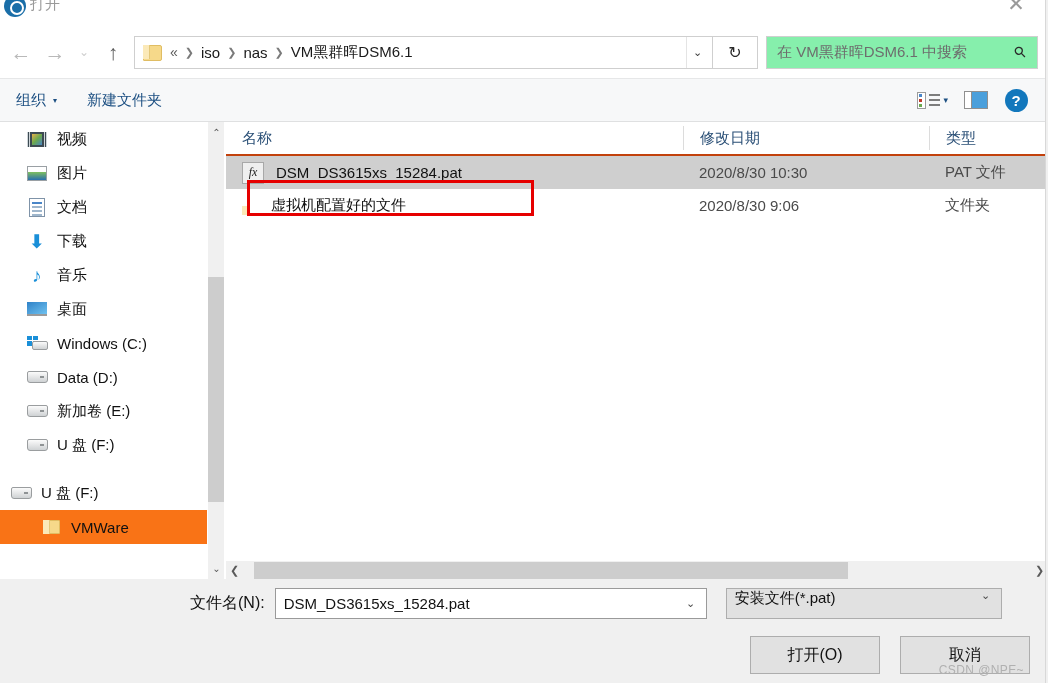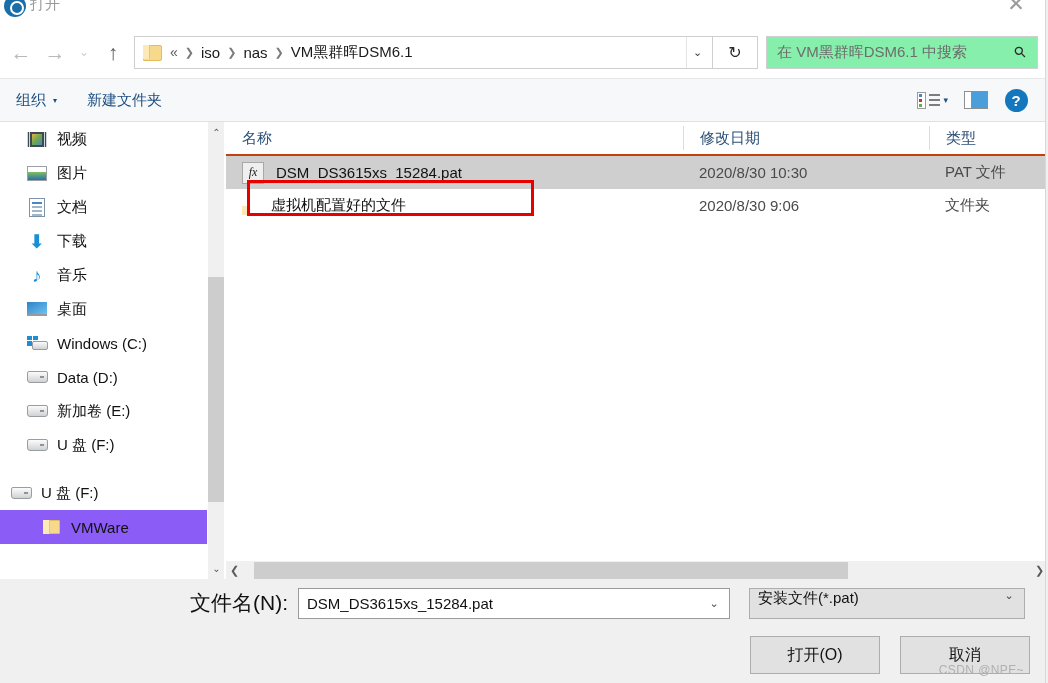--- a/index.html
+++ b/index.html
@@ -210,21 +210,21 @@
   .sb-scroll { position: absolute; inset: 0 17px 0 0; }
   .sb-item {
     height: 34px;
     display: flex; align-items: center;
     padding-left: 26px;
     font-size: 15px; color: #111111;
     white-space: nowrap;
   }
   .sb-item.indent2 { padding-left: 10px; }
   .sb-item.indent3 { padding-left: 26px; }
-  .sb-item.selected { background: #8b5cf6; padding-left: 40px; }
+  .sb-item.selected { background: #f97316; padding-left: 40px; }
   .sb-ico {
     width: 22px; flex: 0 0 22px;
     margin-right: 9px;
     display: flex; align-items: center; justify-content: center;
     position: relative; height: 20px;
   }
   
   .ic-video { width: 20px; height: 15px; background: #3d4a52; border-left: 3px double #cfd6da; border-right: 3px double #cfd6da; position: relative; }
   .ic-video::after { content:""; position:absolute; left:2px; top:2px; right:2px; bottom:2px; background: linear-gradient(135deg,#e8b04a,#6aa84f 50%,#4a86c8); }
   .ic-pic { width: 20px; height: 15px; background: #ffffff; border: 1px solid #9aa0a4; position: relative; overflow: hidden; }
@@ -338,21 +338,21 @@
     background: #f0f0f0;
     padding: 0 18px 0 0;
     position: relative;
   }
   .fname-row {
     height: 48px;
     display: flex; align-items: center;
     padding-left: 190px;
   }
   .fname-label {
-    font-size: 21px; color: #111111;
+    font-size: 16px; color: #111111;
     margin-right: 10px; white-space: nowrap;
   }
   .fname-input {
     width: 432px; flex: 0 0 432px; height: 31px;
     background: #ffffff; border: 1px solid #9a9a9a;
     display: flex; align-items: center;
     padding: 0 4px 0 8px;
     font-size: 15px; color: #111111;
   }
   .fname-value { flex: 1 1 auto; white-space: nowrap; overflow: hidden; }

